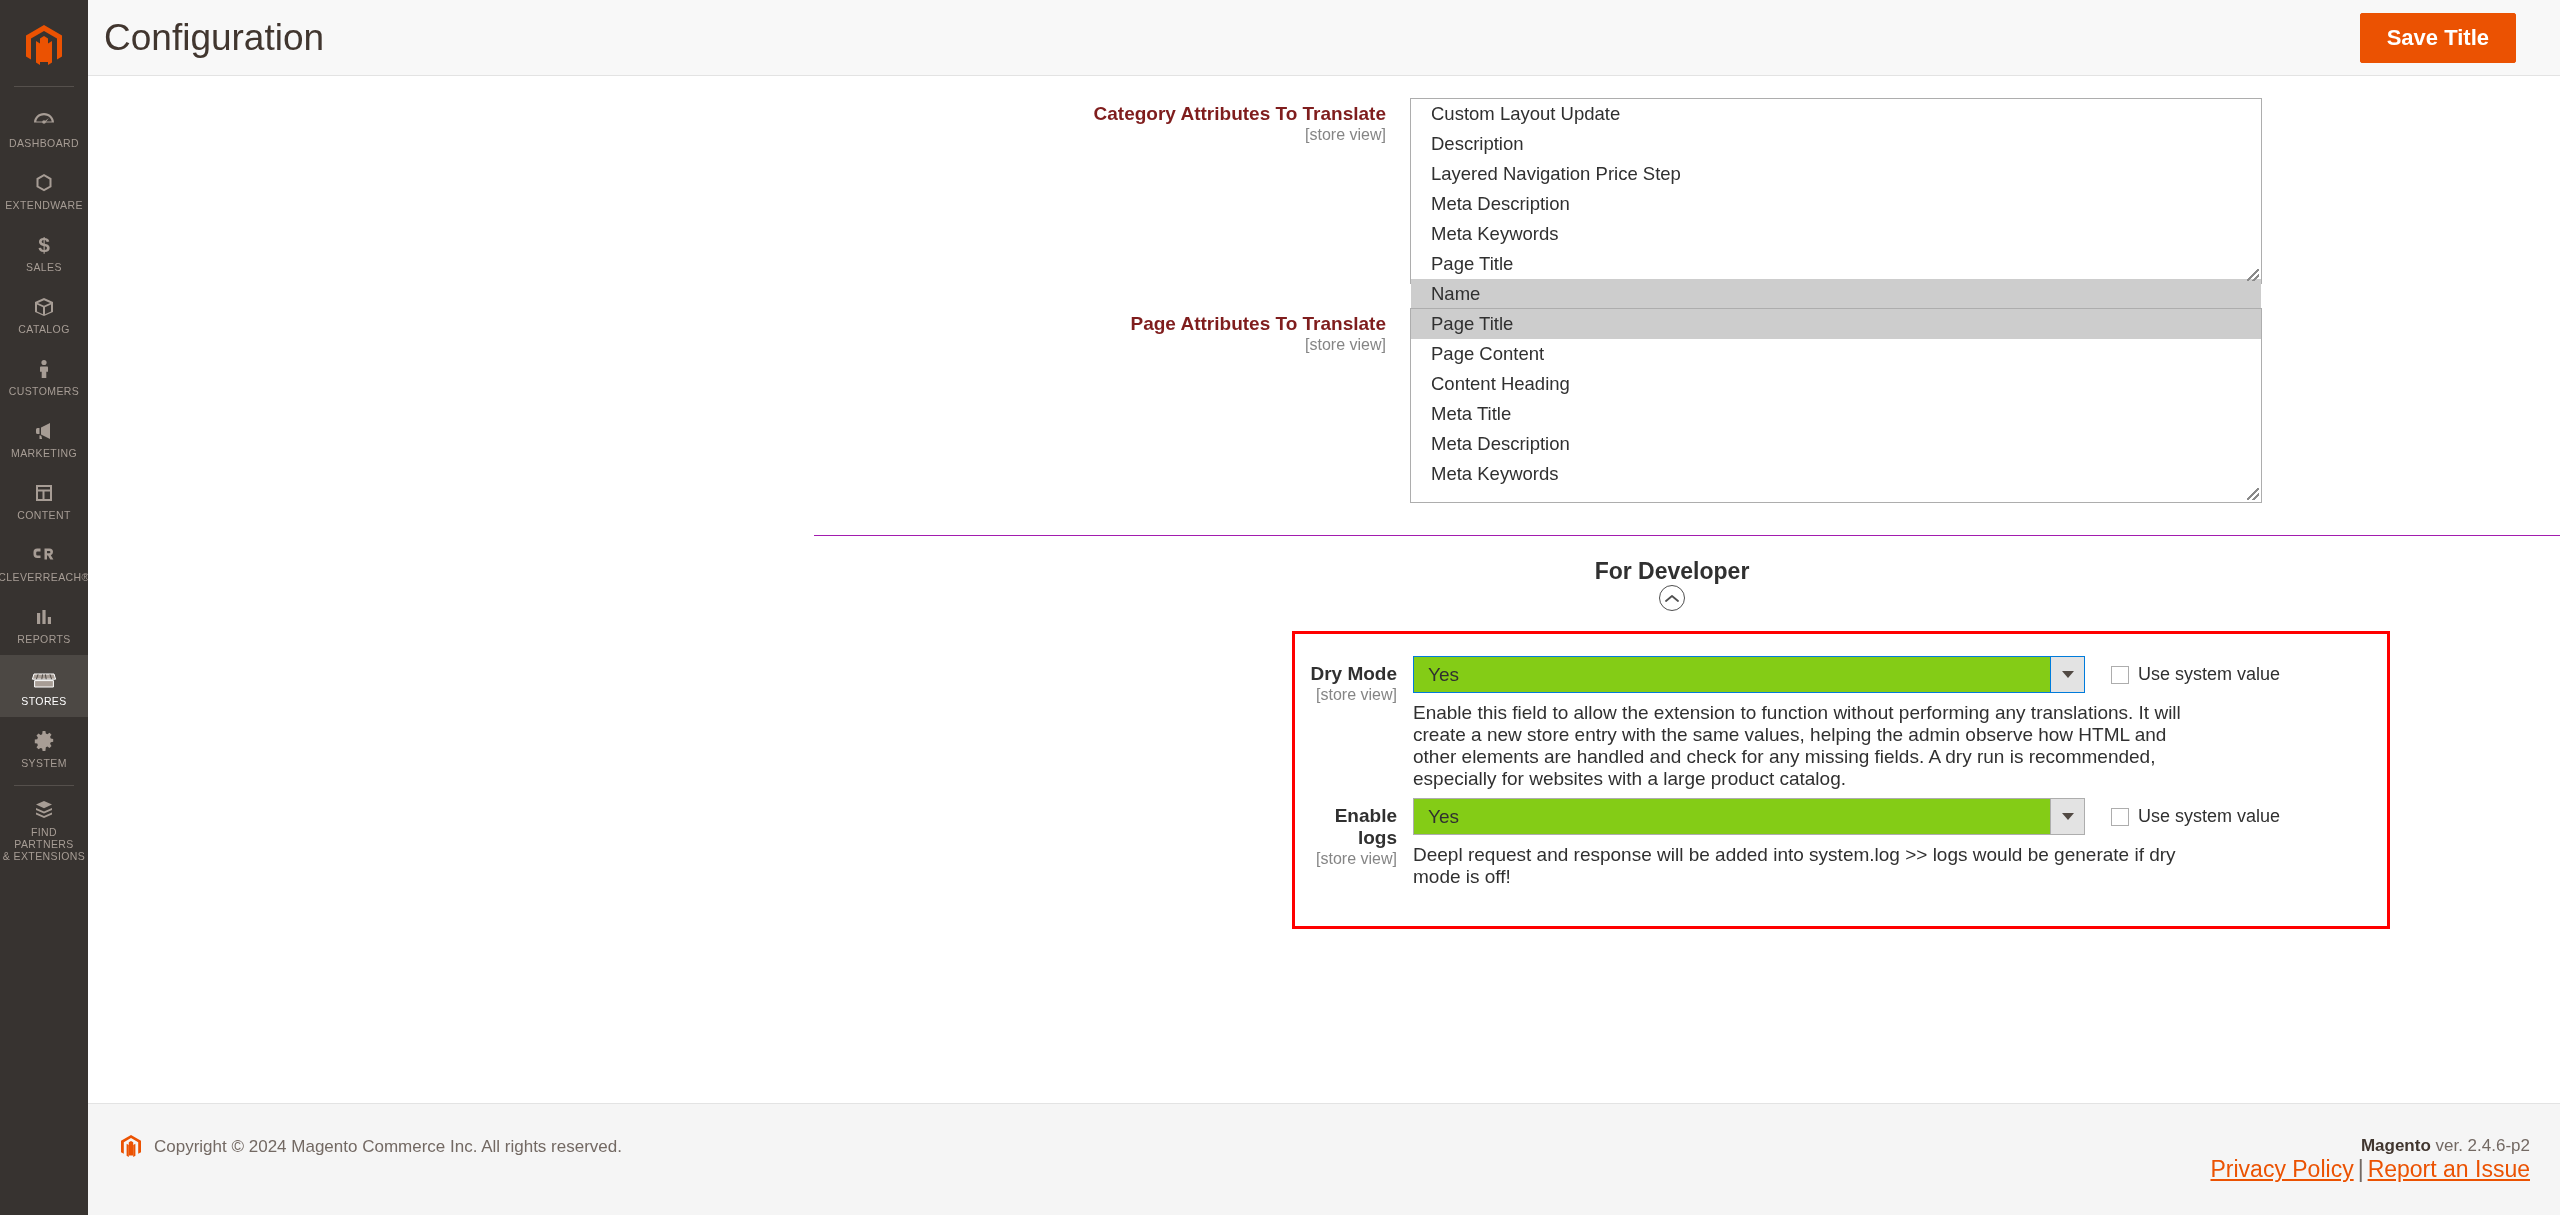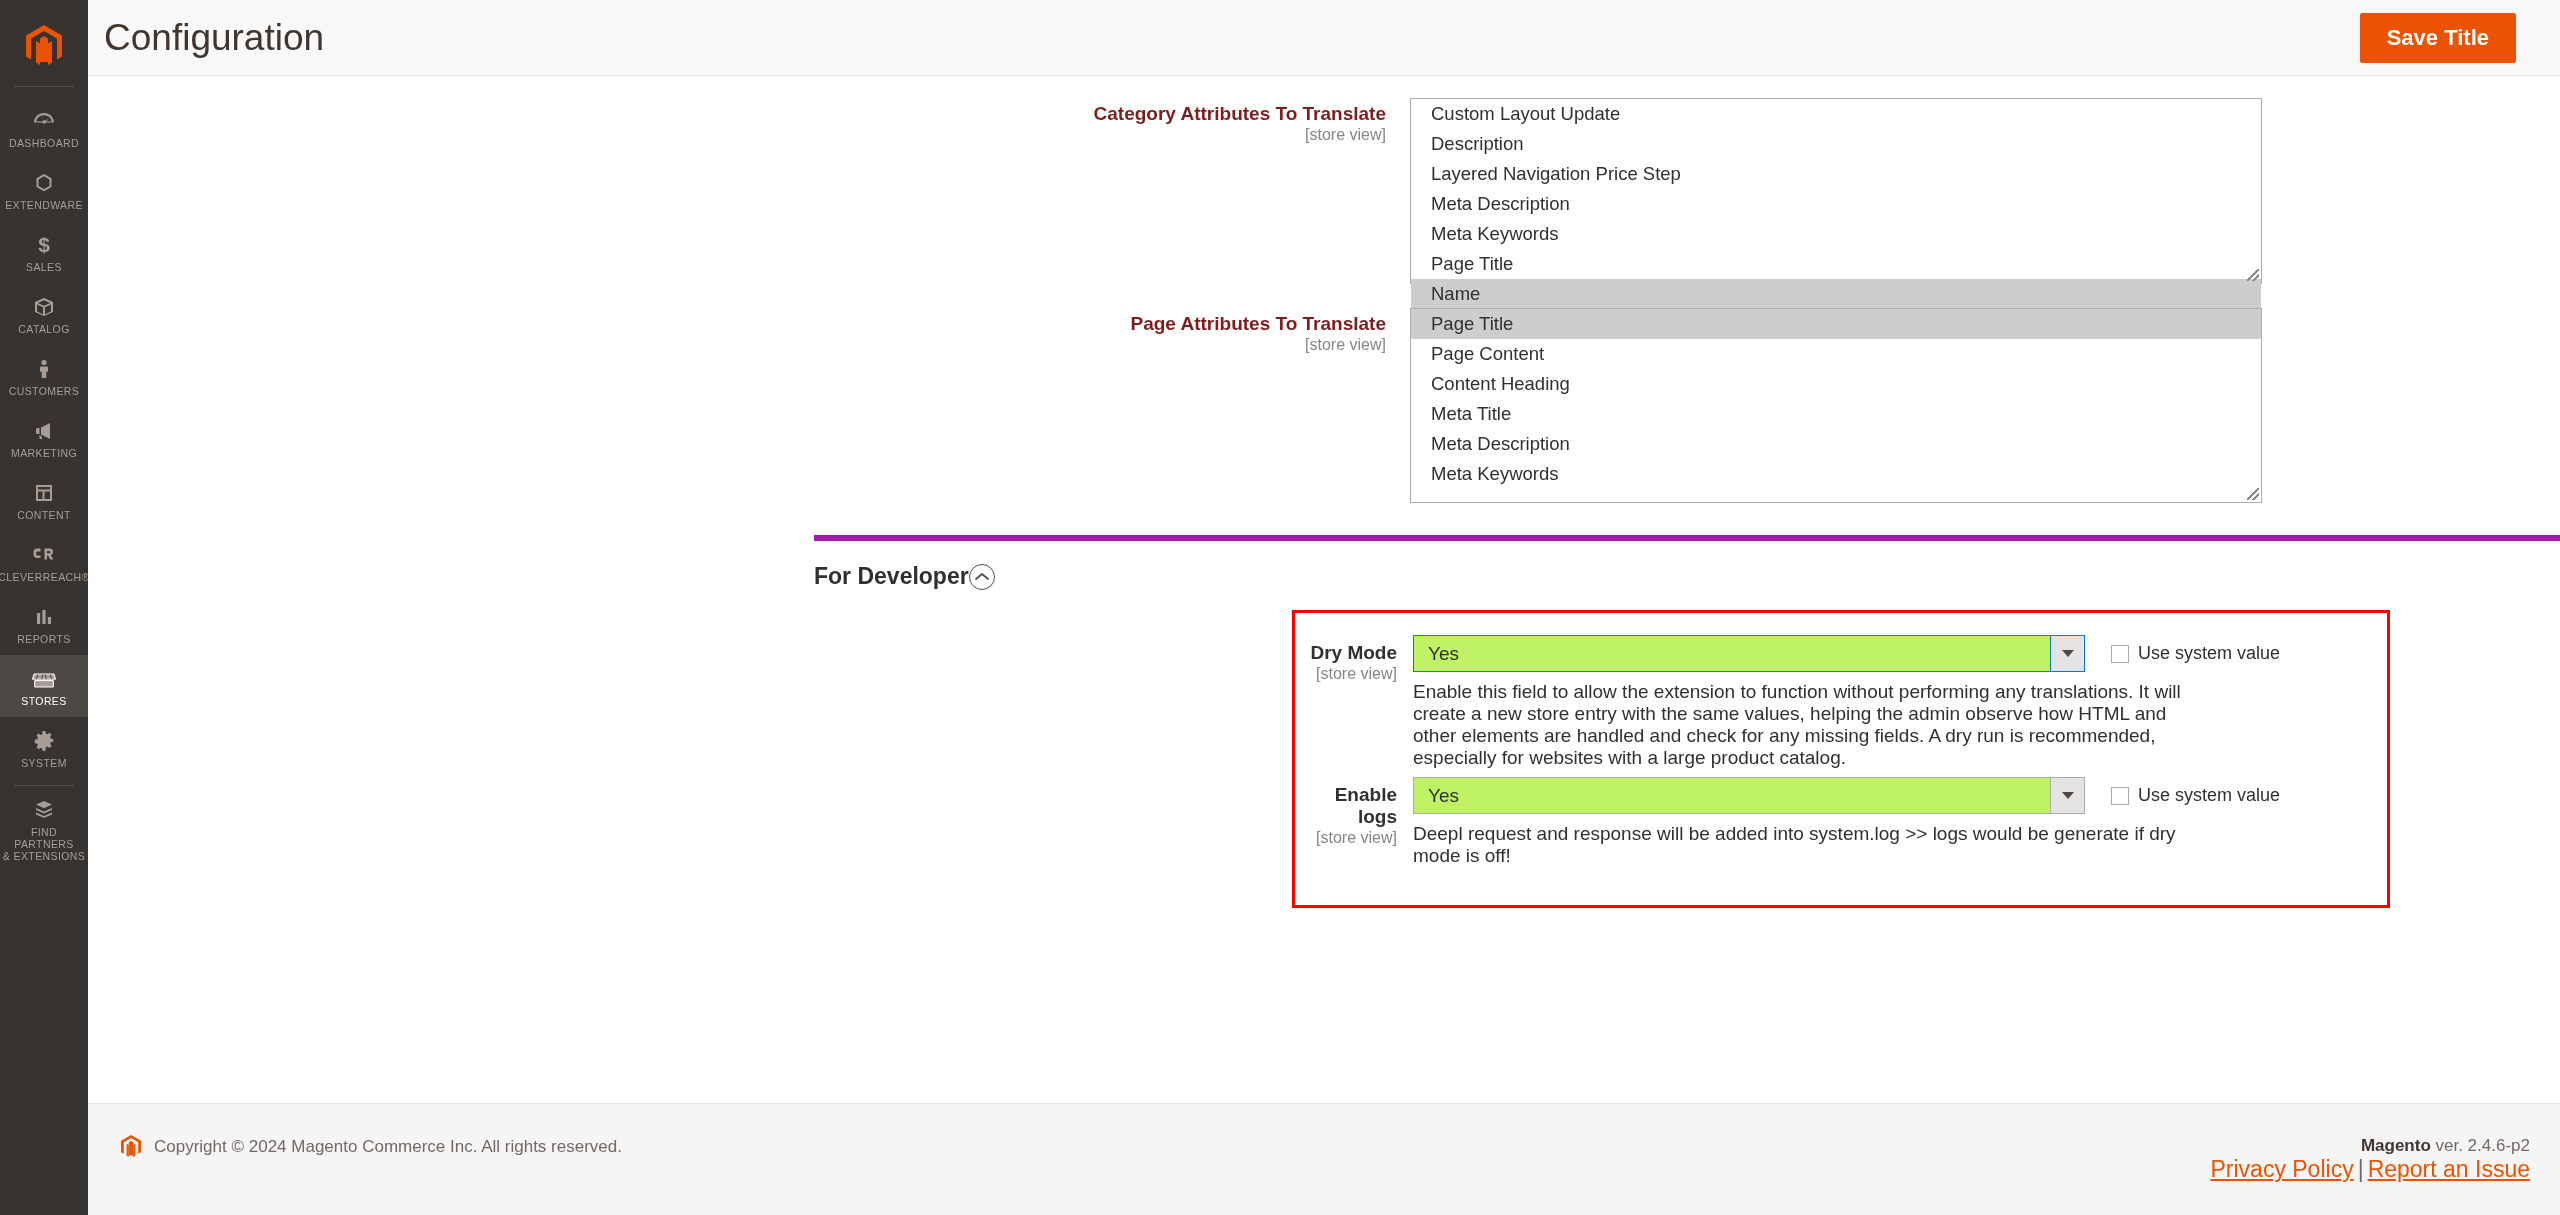--- a/index.html
+++ b/index.html
@@ -106,24 +106,25 @@
     position: absolute; right: 2px; bottom: 2px;
     width: 12px; height: 12px;
     background:
       linear-gradient(135deg, transparent 0 45%, #8a8a8a 45% 55%, transparent 55% 100%),
       linear-gradient(135deg, transparent 0 70%, #8a8a8a 70% 80%, transparent 80% 100%);
     pointer-events: none;
   }
 
   
   .section-header {
-    border-top: 6px solid #a21caf;
-    display: flex; align-items: center; justify-content: flex-start;
+    border-top: 1px solid #a21caf;
+    display: flex; align-items: center; justify-content: flex-end;
     padding: 22px 30px 20px 0;
     margin-left: 0;
+    flex-direction: column;
   }
   .section-title { font-size: 23px; color: #303030; font-weight: bold; }
   .collapse-icon {
     width: 26px; height: 26px; border: 1.5px solid #4f4f4f; border-radius: 50%;
     display: flex; align-items: center; justify-content: center; cursor: pointer;
   }
   .collapse-icon svg { display: block; }
 
   
   .dev-box {
@@ -139,21 +140,21 @@
     text-align: right; padding-right: 16px; padding-top: 7px;
   }
   .dev-label { font-size: 19px; font-weight: bold; color: #303030; line-height: 22px; display: block; }
   .dev-scope { font-size: 16px; color: #858585; line-height: 19px; display: block; }
   .dev-field-col { flex: 1; }
 
   .select-wrap {
     display: inline-flex; align-items: stretch;
     width: 672px; height: 37px;
     border: 1px solid #adadad;
-    background: #bef264;
+    background: #84cc16;
     vertical-align: middle;
   }
   .select-wrap.focused { border-color: #007bdb; }
   .select-value {
     flex: 1; display: flex; align-items: center;
     padding-left: 14px; font-size: 19px; color: #303030;
   }
   .select-arrow {
     width: 34px; background: #e3e3e3;
     border-left: 1px solid #adadad;

